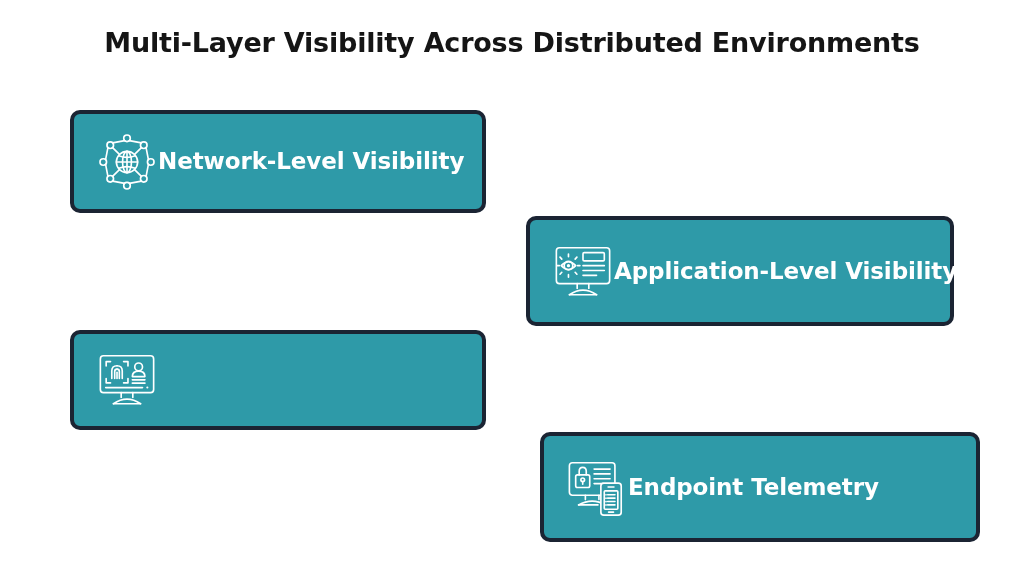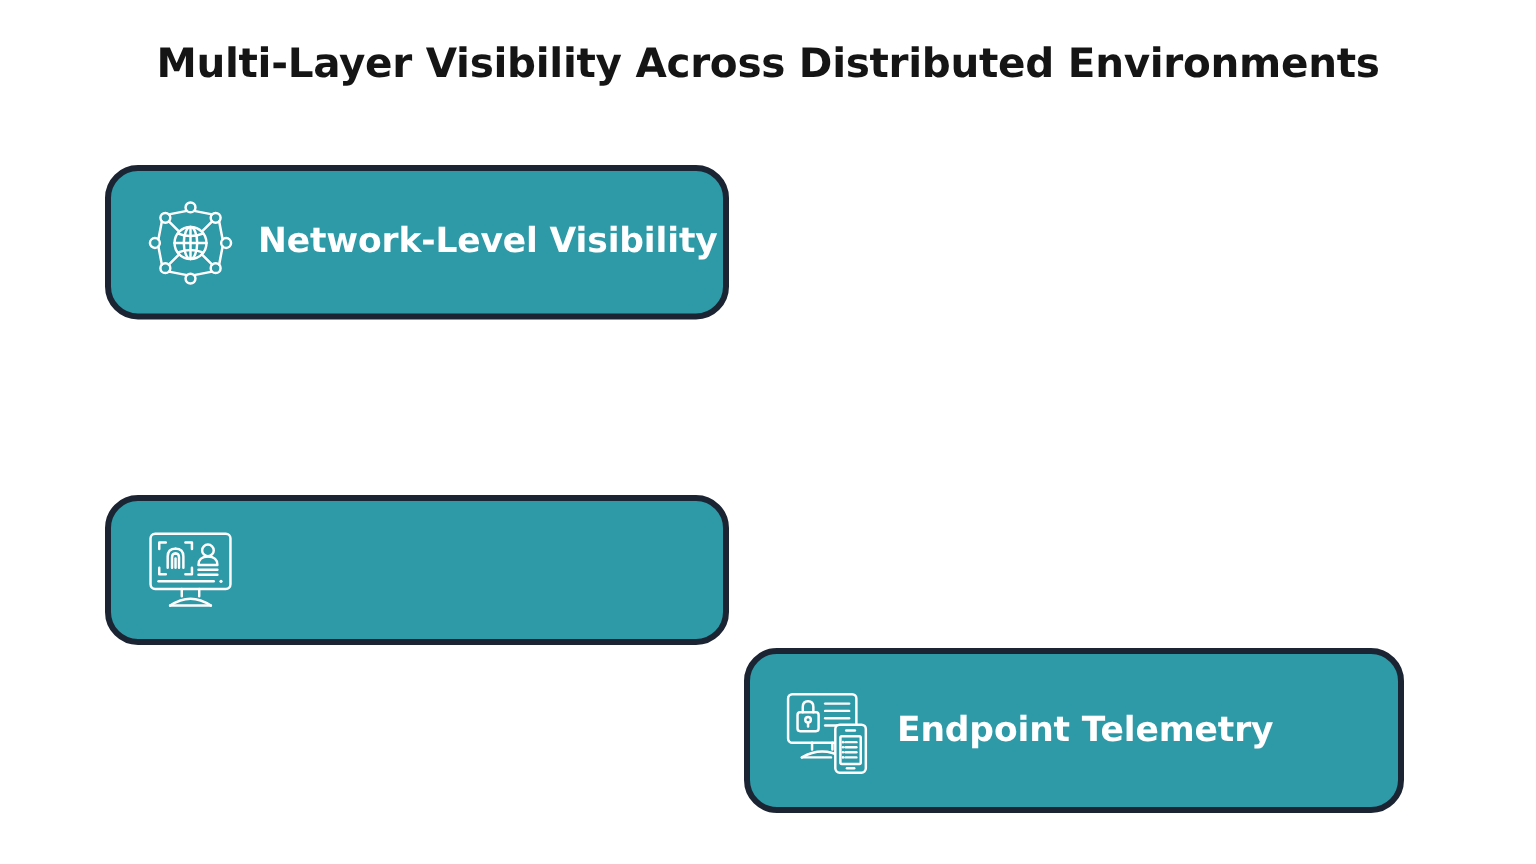--- a/index.html
+++ b/index.html
@@ -31,24 +31,24 @@
     font-weight: bold;
     letter-spacing: -0.2px;
     color: #151515;
     white-space: nowrap;
   }
   .card {
     position: absolute;
     box-sizing: border-box;
     background: #2e9aa8;
     border: 4px solid #1b2433;
-    border-radius: 22px;
+    border-radius: 10px;
     display: flex;
     align-items: center;
-    gap: 14px;
+    gap: 0;
     padding-left: 22px;
   }
   .card-icon {
     flex: 0 0 auto;
     width: 62px;
     height: 62px;
     display: block;
   }
   .card-icon svg {
     display: block;
@@ -61,21 +61,21 @@
     font-weight: bold;
     color: #ffffff;
     letter-spacing: -0.1px;
     white-space: nowrap;
     line-height: 1;
   }
   
   #card-0 { left: 70px;  top: 110px; width: 416px; height: 103px; }
   #card-1 { left: 526px; top: 216px; width: 428px; height: 110px; }
   #card-2 { left: 70px;  top: 330px; width: 416px; height: 100px; }
-  #card-3 { left: 496px; top: 432px; width: 440px; height: 110px; }
+  #card-3 { left: 540px; top: 432px; width: 440px; height: 110px; }
 </style>
 </head>
 <body>
 
 <div id="canvas">
 
   <div class="page-title">Multi-Layer Visibility Across Distributed Environments</div>
 
   <div class="card" id="card-0">
     <span class="card-icon">
@@ -104,20 +104,41 @@
         <line x1="17.1" y1="12.3" x2="29.6" y2="9.9"></line>
         <line x1="17.1" y1="17.1" x2="24.2" y2="24.2"></line>
         <line x1="46.9" y1="17.1" x2="39.8" y2="24.2"></line>
         <line x1="46.9" y1="46.9" x2="39.8" y2="39.8"></line>
         <line x1="17.1" y1="46.9" x2="24.2" y2="39.8"></line>
       </svg>
     </span>
     <span class="card-label">Network-Level Visibility</span>
   </div>
 
+  <div class="card" id="card-1">
+    <span class="card-icon">
+      <svg viewBox="0 0 64 64" fill="none" stroke="#ffffff" stroke-width="1.7" stroke-linecap="round" stroke-linejoin="round">
+        <rect x="4.5" y="8" width="55" height="37" rx="3.2"></rect>
+        <path d="M26 45 L26 50 M38 45 L38 50"></path>
+        <path d="M18 56.5 Q32 47 46 56.5"></path>
+        <line x1="18" y1="56.5" x2="46" y2="56.5"></line>
+        <path d="M9.5 26.5 Q17 18.5 24.5 26.5 Q17 34.5 9.5 26.5 Z"></path>
+        <circle cx="17" cy="26.5" r="4.4"></circle>
+        <circle cx="17" cy="26.5" r="1.7" fill="#ffffff" stroke="none"></circle>
+        <path d="M17 14.5 L17 17.2 M8.3 17.7 L10.1 19.7 M25.7 17.7 L23.9 19.7
+                 M5.2 26.5 L7.6 26.5 M26.4 26.5 L28.8 26.5
+                 M8.3 35.3 L10.1 33.3 M25.7 35.3 L23.9 33.3 M17 38.5 L17 35.8"></path>
+        <rect x="32" y="13" width="22" height="8.5" rx="1.2"></rect>
+        <line x1="32" y1="26.5" x2="54" y2="26.5"></line>
+        <line x1="32" y1="31.5" x2="54" y2="31.5"></line>
+        <line x1="32" y1="36.5" x2="46" y2="36.5"></line>
+      </svg>
+    </span>
+    <span class="card-label">Application-Level Visibility</span>
+  </div>
 
   <div class="card" id="card-2">
     <span class="card-icon">
       <svg viewBox="0 0 64 64" fill="none" stroke="#ffffff" stroke-width="1.7" stroke-linecap="round" stroke-linejoin="round">
         <rect x="4.5" y="7" width="55" height="38" rx="3.2"></rect>
         <path d="M26 45 L26 50 M38 45 L38 50"></path>
         <path d="M18 56.5 Q32 47 46 56.5"></path>
         <line x1="18" y1="56.5" x2="46" y2="56.5"></line>
         <path d="M10.5 17.5 L10.5 13 L15 13 M28.5 13 L33 13 L33 17.5
                  M33 30.5 L33 35 L28.5 35 M15 35 L10.5 35 L10.5 30.5"></path>

